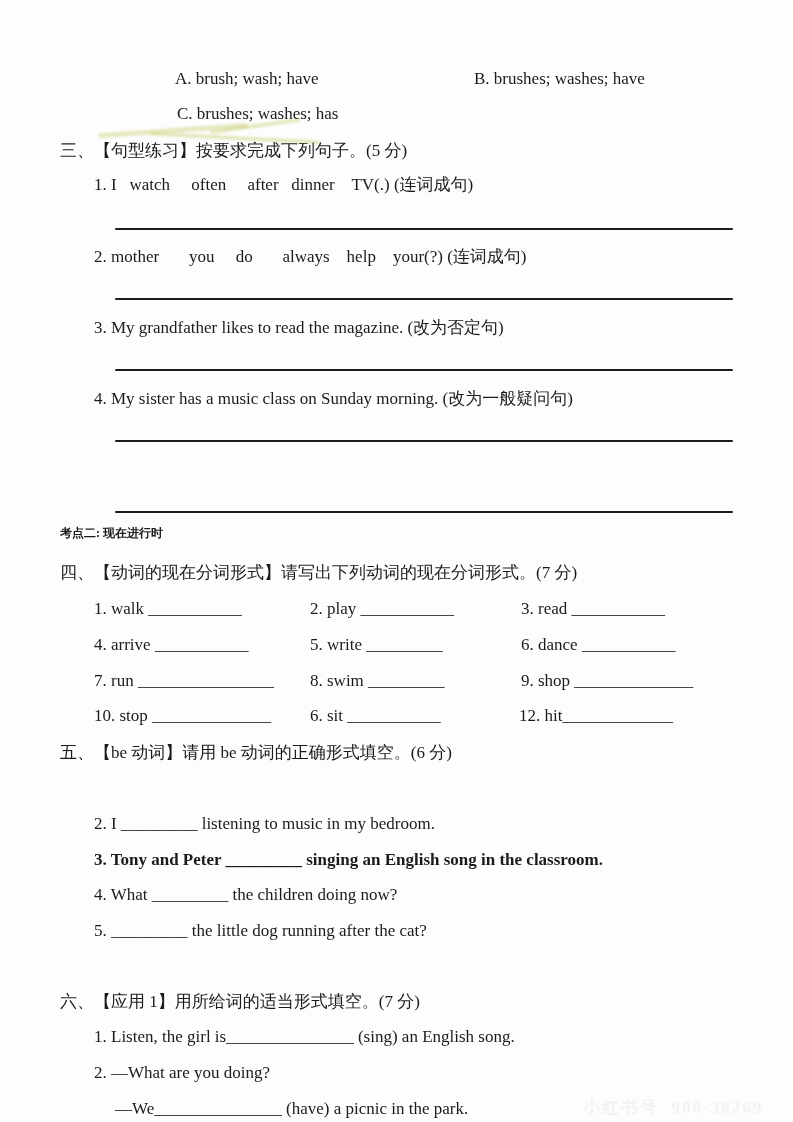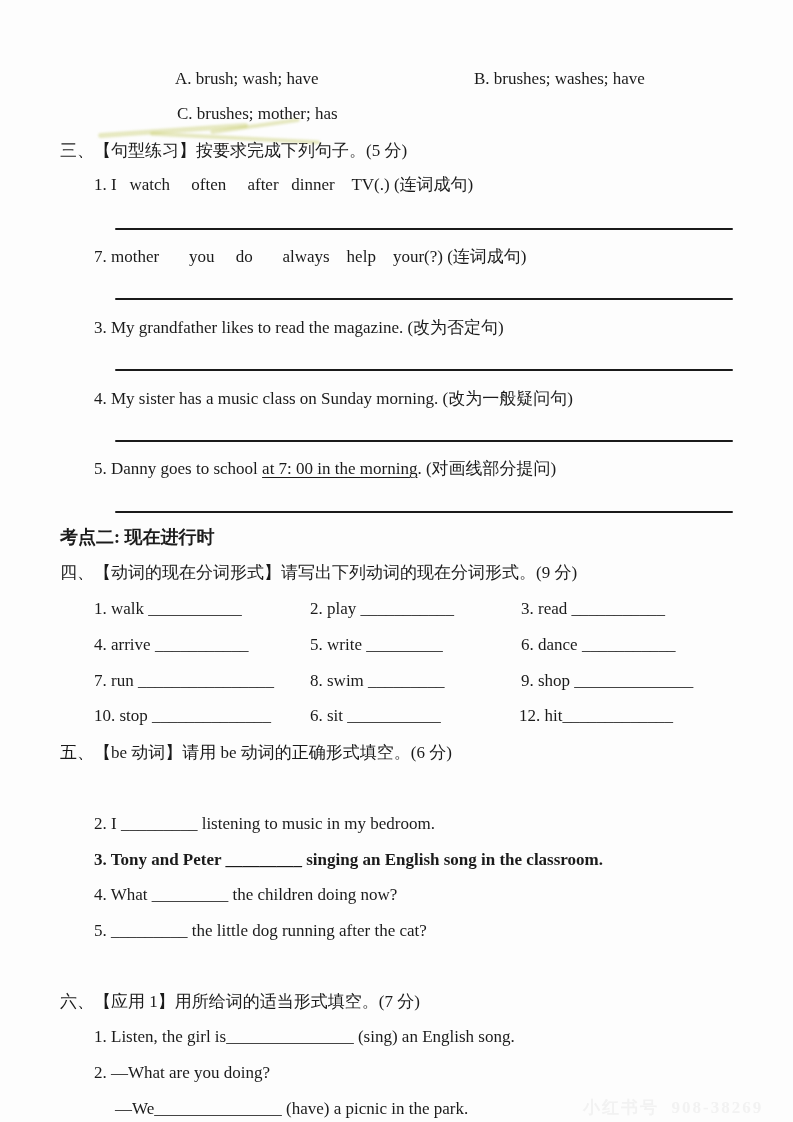--- a/index.html
+++ b/index.html
@@ -56,42 +56,41 @@
 <div class="page">
 
   <div class="scribble" style="left:90px; top:98px; width:250px; height:32px;">
     <div class="scribble-stroke" style="left:8px; top:6px; width:150px; height:5px; transform: rotate(-4deg);"></div>
     <div class="scribble-stroke" style="left:60px; top:14px; width:170px; height:4px; transform: rotate(3deg);"></div>
     <div class="scribble-stroke" style="left:120px; top:2px; width:90px; height:4px; transform: rotate(-8deg);"></div>
   </div>
 
   <span class="t" style="left:175px; top:44px;">A. brush; wash; have</span>
   <span class="t" style="left:474px; top:44px;">B. brushes; washes; have</span>
-  <span class="t" style="left:177px; top:79px;">C. brushes; mother; has</span>
+  <span class="t" style="left:177px; top:79px;">C. brushes; washes; has</span>
 
   <span class="t" style="left:60px; top:116px;">三、【句型练习】按要求完成下列句子。(5 分)</span>
 
   <span class="t" style="left:94px; top:150px;">1. I   watch     often     after   dinner    TV(.) (连词成句)</span>
   <div class="answer-line" style="top:204px;"></div>
 
-  <span class="t" style="left:94px; top:222px;">7. mother       you     do       always    help    your(?) (连词成句)</span>
+  <span class="t" style="left:94px; top:222px;">2. mother       you     do       always    help    your(?) (连词成句)</span>
   <div class="answer-line" style="top:274px;"></div>
 
   <span class="t" style="left:94px; top:293px;">3. My grandfather likes to read the magazine. (改为否定句)</span>
   <div class="answer-line" style="top:345px;"></div>
 
   <span class="t" style="left:94px; top:364px;">4. My sister has a music class on Sunday morning. (改为一般疑问句)</span>
   <div class="answer-line" style="top:416px;"></div>
 
-  <span class="t" style="left:94px; top:434px;"><span>5. Danny goes to school </span><span class="u">at 7: 00 in the morning</span><span>. (对画线部分提问)</span></span>
   <div class="answer-line" style="top:487px;"></div>
 
-  <span class="t bold" style="left:60px; top:502px; font-size:18px;font-family:Liberation Serif, serif;">考点二: 现在进行时</span>
+  <span class="t bold" style="left:60px; top:502px; font-size:12px;font-family:Liberation Serif, serif;">考点二: 现在进行时</span>
 
-  <span class="t" style="left:60px; top:538px;">四、【动词的现在分词形式】请写出下列动词的现在分词形式。(9 分)</span>
+  <span class="t" style="left:60px; top:538px;">四、【动词的现在分词形式】请写出下列动词的现在分词形式。(7 分)</span>
 
   <span class="t" style="left:94px;  top:574px;">1. walk ___________</span>
   <span class="t" style="left:310px; top:574px;">2. play ___________</span>
   <span class="t" style="left:521px; top:574px;">3. read ___________</span>
 
   <span class="t" style="left:94px;  top:610px;">4. arrive ___________</span>
   <span class="t" style="left:310px; top:610px;">5. write _________</span>
   <span class="t" style="left:521px; top:610px;">6. dance ___________</span>
 
   <span class="t" style="left:94px;  top:646px;">7. run ________________</span>

